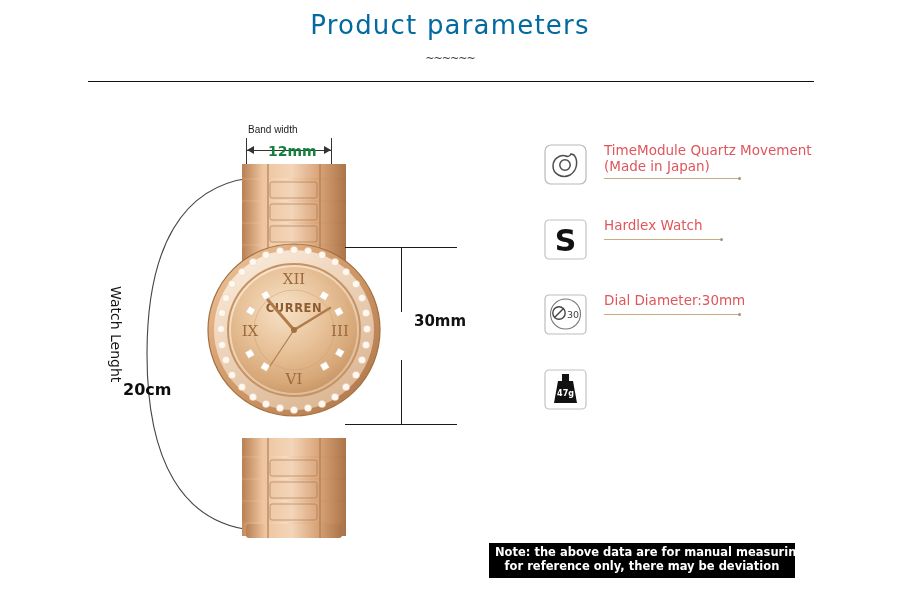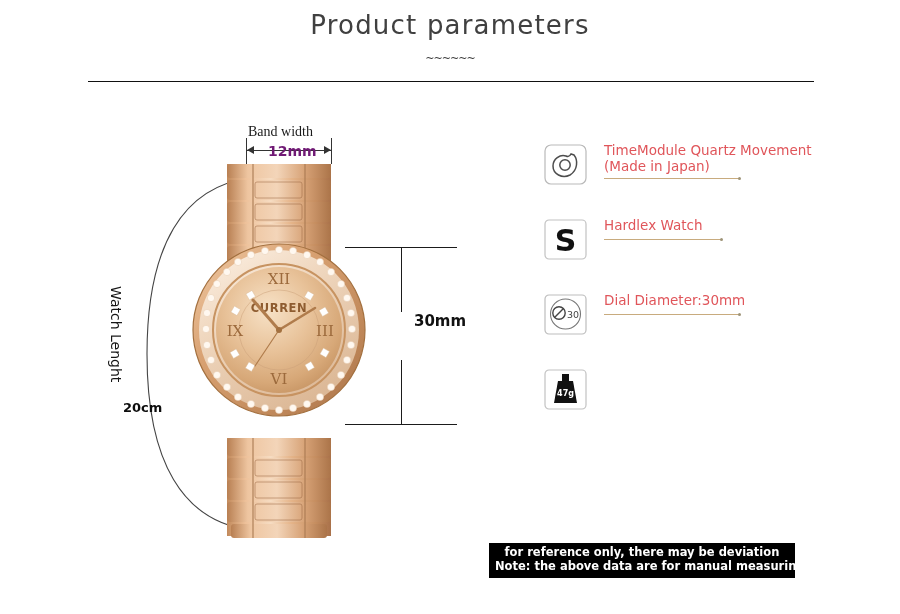--- a/index.html
+++ b/index.html
@@ -23,21 +23,21 @@
   
   .title {
     position: absolute;
     top: 10px;
     left: 0;
     width: 900px;
     text-align: center;
     font-size: 26px;
     font-weight: 400;
     letter-spacing: 1.2px;
-    color: #404040;
+    color: #0369a1;
     font-family: "DejaVu Sans", sans-serif;
   }
   .title-ornament {
     position: absolute;
     top: 52px;
     left: 0;
     width: 900px;
     text-align: center;
     font-size: 11px;
     letter-spacing: -1px;
@@ -51,32 +51,32 @@
     width: 726px;
     height: 1px;
     background: #111111;
   }
 
   
   .band-width-label {
     position: absolute;
     left: 248px;
     top: 124px;
-    font-size: 14px;
+    font-size: 10px;
     color: #1a1a1a;
-    font-family: Liberation Serif, serif;
+    font-family: Liberation Sans, sans-serif;
     white-space: nowrap;
   }
   .band-width-value {
     position: absolute;
     left: 268px;
     top: 143px;
     font-size: 14px;
     font-weight: bold;
-    color: #701a75;
+    color: #15803d;
     font-family: "DejaVu Sans", sans-serif;
     white-space: nowrap;
   }
   .bw-tick {
     position: absolute;
     width: 1px;
     background: #333333;
   }
   .bw-tick.left  { left: 246px; top: 138px; height: 26px; }
   .bw-tick.right { left: 331px; top: 138px; height: 26px; }
@@ -116,26 +116,25 @@
     color: #161616;
     font-family: "DejaVu Sans", sans-serif;
     transform: rotate(90deg);
     transform-origin: left top;
     white-space: nowrap;
   }
   .watch-length-value {
     position: absolute;
     left: 123px;
     top: 380px;
-    font-size: 13px;
+    font-size: 16px;
     font-weight: bold;
     color: #0d0d0d;
     font-family: "DejaVu Sans", sans-serif;
     white-space: nowrap;
-    margin-top: 20px;
   }
 
   
   .dim30-vline {
     position: absolute;
     left: 401px;
     top: 247px;
     width: 1px;
     height: 178px;
     background: #1b1b1b;
@@ -171,21 +170,21 @@
     font-size: 15px;
     font-weight: bold;
     color: #111111;
     font-family: "DejaVu Sans", sans-serif;
     white-space: nowrap;
   }
 
   
   .watch {
     position: absolute;
-    left: 179px;
+    left: 194px;
     top: 160px;
     width: 200px;
     height: 380px;
   }
   .watch svg { display: block; }
 
   
   .features {
     position: absolute;
     left: 544px;
@@ -487,17 +486,17 @@
           <rect x="18" y="5" width="7" height="7" fill="#111111"></rect>
           <path d="M14 12 L29 12 L33 34 L10 34 Z" fill="#111111"></path>
           <text x="21.5" y="27" font-family="DejaVu Sans, sans-serif" font-size="8" font-weight="bold" fill="#ffffff" text-anchor="middle">47g</text>
         </svg>
       </div>
     </div>
 
   </div>
 
   <div class="note-banner">
+    <div class="note-line">Note: the above data are for manual measuring,</div>
     <div class="note-line">for reference only, there may be deviation</div>
-    <div class="note-line">Note: the above data are for manual measuring,</div>
   </div>
 
 </div>
 
 </body></html>

